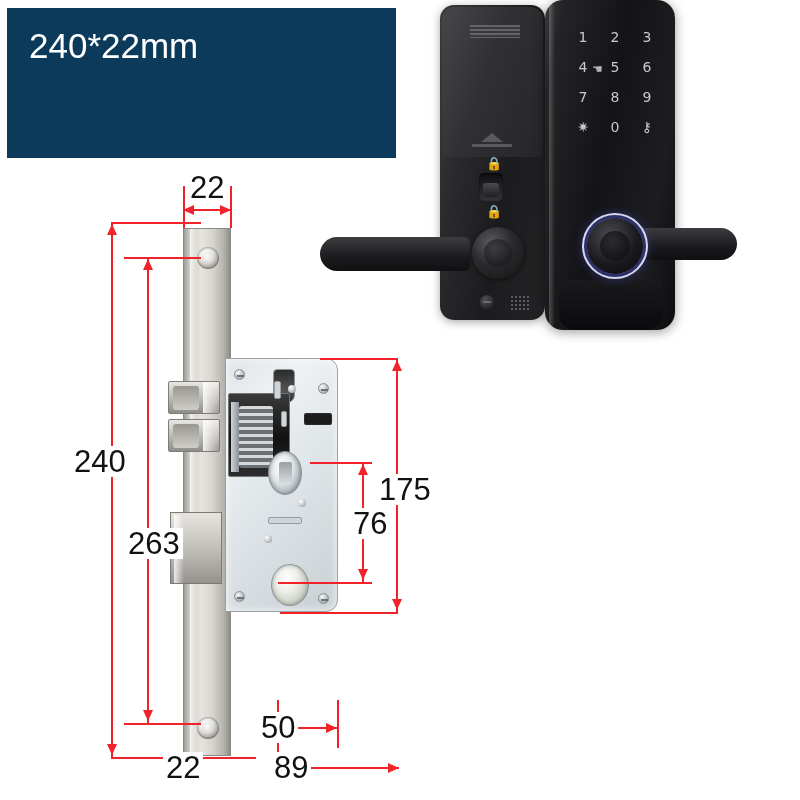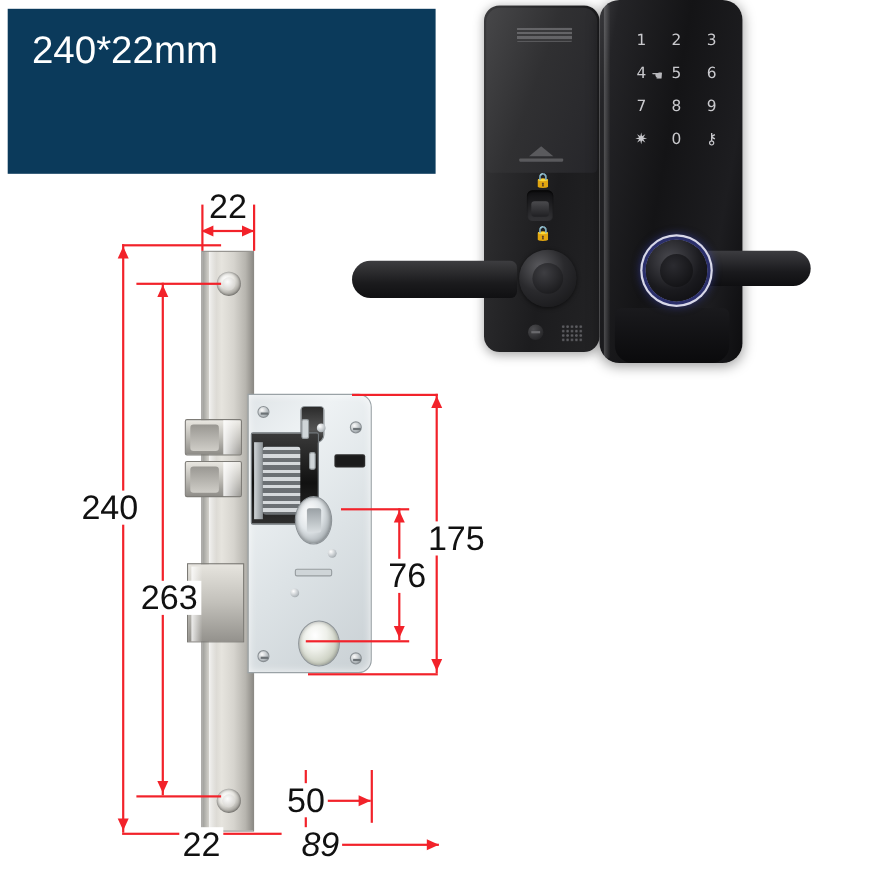--- a/index.html
+++ b/index.html
@@ -306,28 +306,28 @@
   <div class="ext-v" style="left:277px; top:700px; height:70px;"></div>
   <div class="ext-v" style="left:337px; top:700px; height:48px;"></div>
   <div class="dim-line-h" style="left:279px; top:727px; width:58px;"></div>
   <div class="arrow arrow-l" style="left:277px; top:723px;"></div>
   <div class="arrow arrow-r" style="left:326px; top:723px;"></div>
   <div class="dim-label" style="left:258px; top:712px;">50</div>
 
   <div class="dim-line-h" style="left:279px; top:767px; width:120px;"></div>
   <div class="arrow arrow-l" style="left:277px; top:763px;"></div>
   <div class="arrow arrow-r" style="left:388px; top:763px;"></div>
-  <div class="dim-label" style="left:271px; top:752px;font-style:italic;">89</div>
+  <div class="dim-label" style="left:271px; top:752px;">89</div>
 
   <div class="dim-line-v" style="left:396px; top:358px; height:254px;"></div>
   <div class="ext-h" style="left:320px; top:358px; width:78px;"></div>
   <div class="ext-h" style="left:280px; top:612px; width:118px;"></div>
   <div class="arrow arrow-u" style="left:392px; top:360px;"></div>
   <div class="arrow arrow-d" style="left:392px; top:599px;"></div>
-  <div class="dim-label" style="left:386px; top:474px;">175</div>
+  <div class="dim-label" style="left:376px; top:474px;">175</div>
 
   <div class="dim-line-v" style="left:362px; top:462px; height:120px;"></div>
   <div class="ext-h" style="left:310px; top:462px; width:62px;"></div>
   <div class="ext-h" style="left:278px; top:582px; width:94px;"></div>
   <div class="arrow arrow-u" style="left:358px; top:464px;"></div>
   <div class="arrow arrow-d" style="left:358px; top:569px;"></div>
   <div class="dim-label" style="left:350px; top:508px;">76</div>
 
   <div class="device panel-in">
     <div class="batt-cover">

